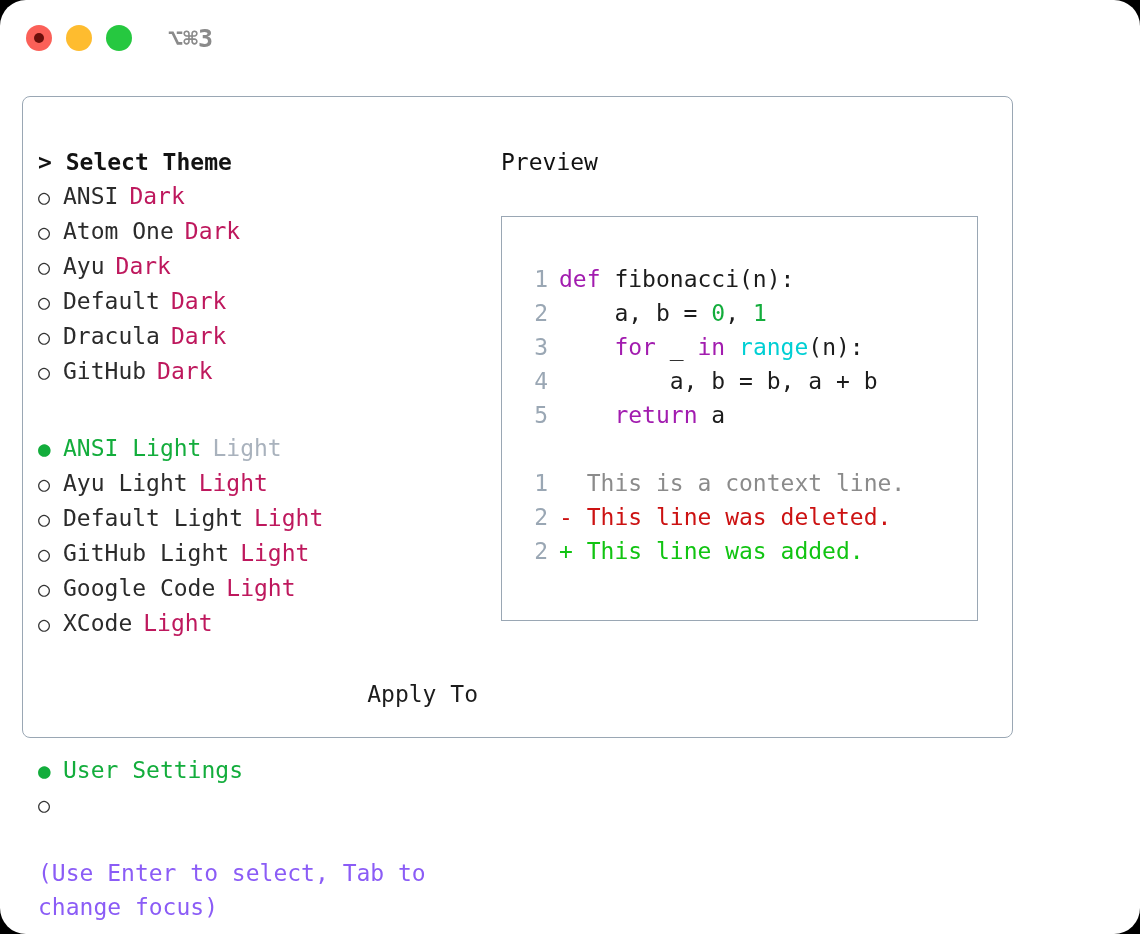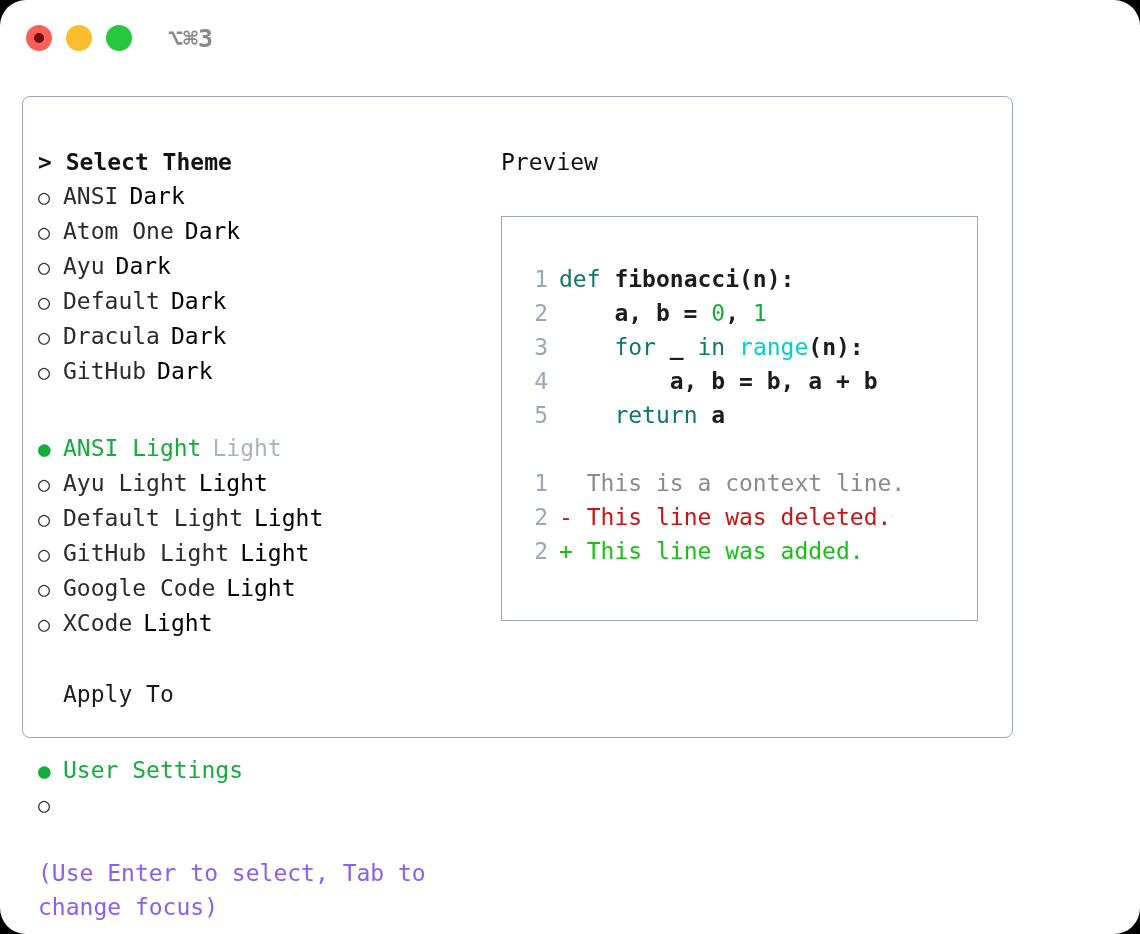--- a/index.html
+++ b/index.html
@@ -116,31 +116,32 @@
     color: #333333;
     font-size: 20px;
   }
   .bullet.sel {
     color: #13ad3c;
     font-size: 21px;
   }
   .opt-label { color: #2b2b2b; }
   .opt-row.selected .opt-label { color: #13ad3c; margin-top: 42px; }
   .opt-tag {
-    color: #000000;
+    color: #be185d;
     padding-left: 11px;
   }
   .opt-row.selected .opt-tag { color: #a9b2bd; }
 
   .section-head {
     font-size: 23px;
     line-height: 34px;
     color: #1c1c1c;
     padding-left: 25px;
     white-space: pre;
+    text-align: right;
   }
   .spacer-lg { height: 36px; }
   .spacer-md { height: 34px; }
 
   .hint {
     font-size: 23px;
     line-height: 34px;
     color: #8b5cf6;
     width: 420px;
     white-space: pre-wrap;
@@ -178,24 +179,24 @@
   }
   .ln {
     width: 28px;
     flex: 0 0 28px;
     text-align: right;
     color: #9aa7b4;
     padding-right: 11px;
   }
   .code-txt { color: #1c1c1c; }
 
-  .tok-kw  { color: #0f766e; }
+  .tok-kw  { color: #a21caf; }
   .tok-fn  { color: #00cfd4; }
   .tok-num { color: #13ad3c; }
-  .tok-pl  { color: #1c1c1c; font-weight: bold; }
+  .tok-pl  { color: #1c1c1c; }
 
   .diff-gap { height: 34px; }
   .diff-ctx { color: #8b8b8b; text-align: right; }
   .diff-del { color: #cc1212; }
   .diff-add { color: #11c412; }
 </style>
 </head>
 <body>
 
 <div class="window">

